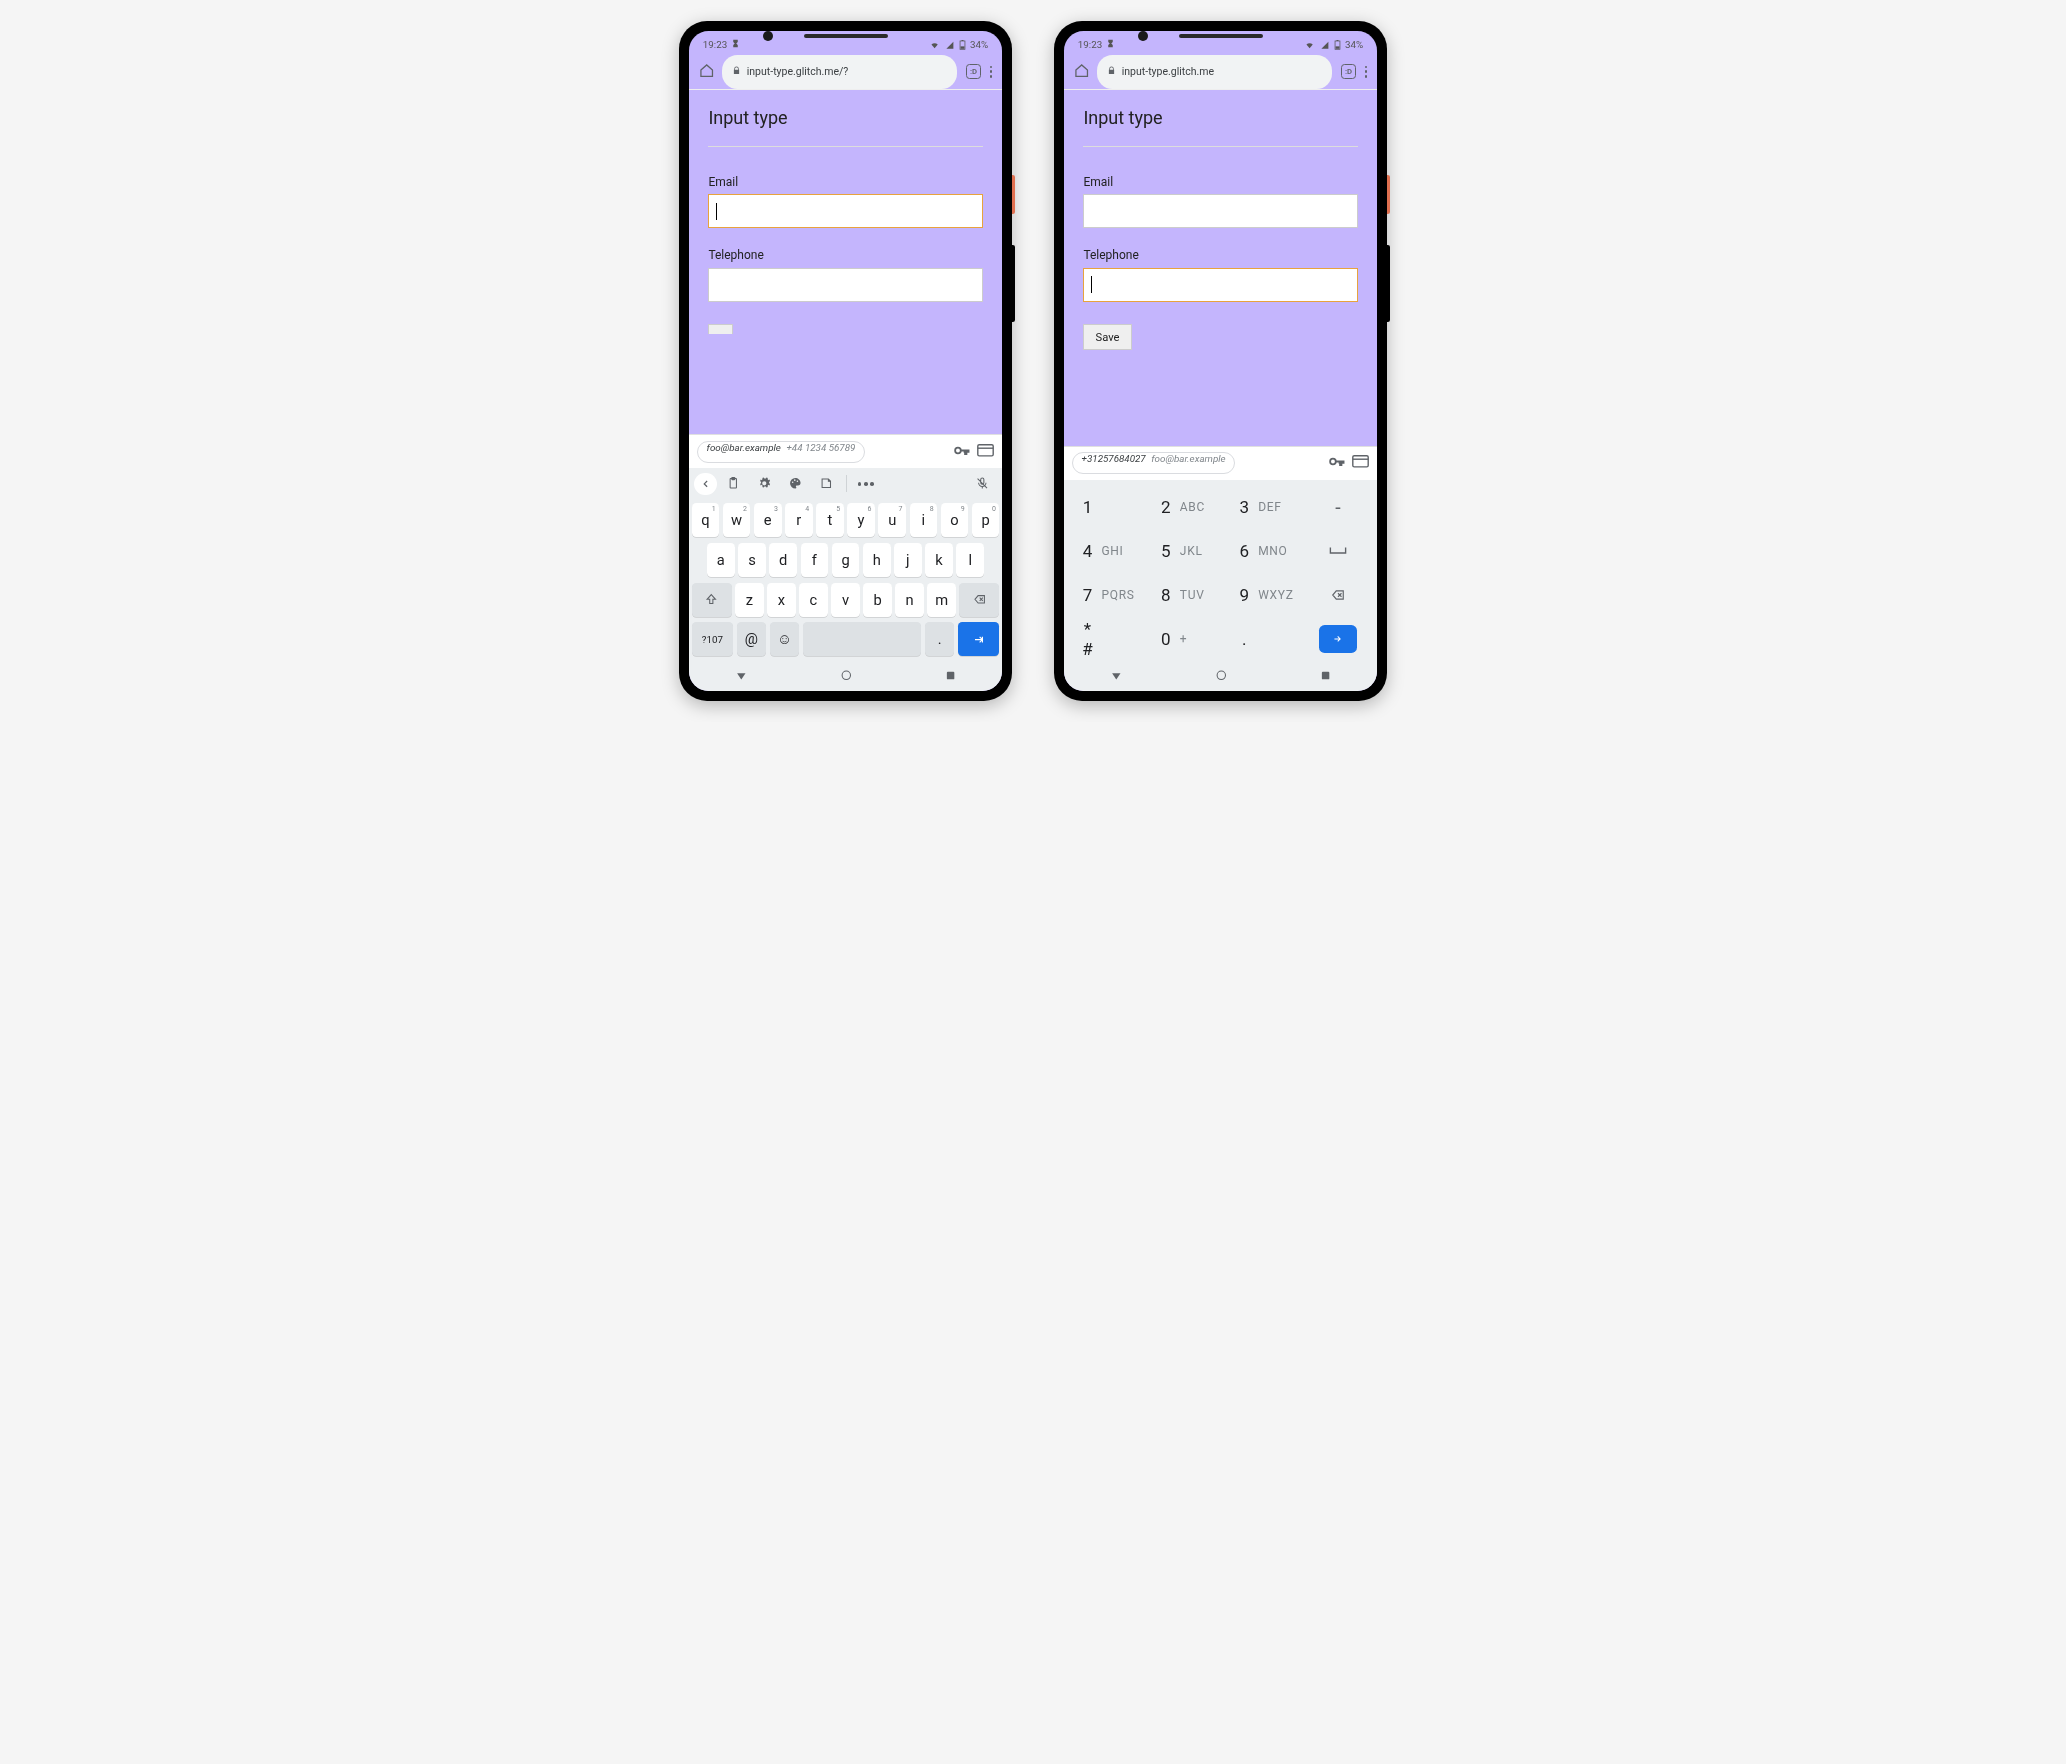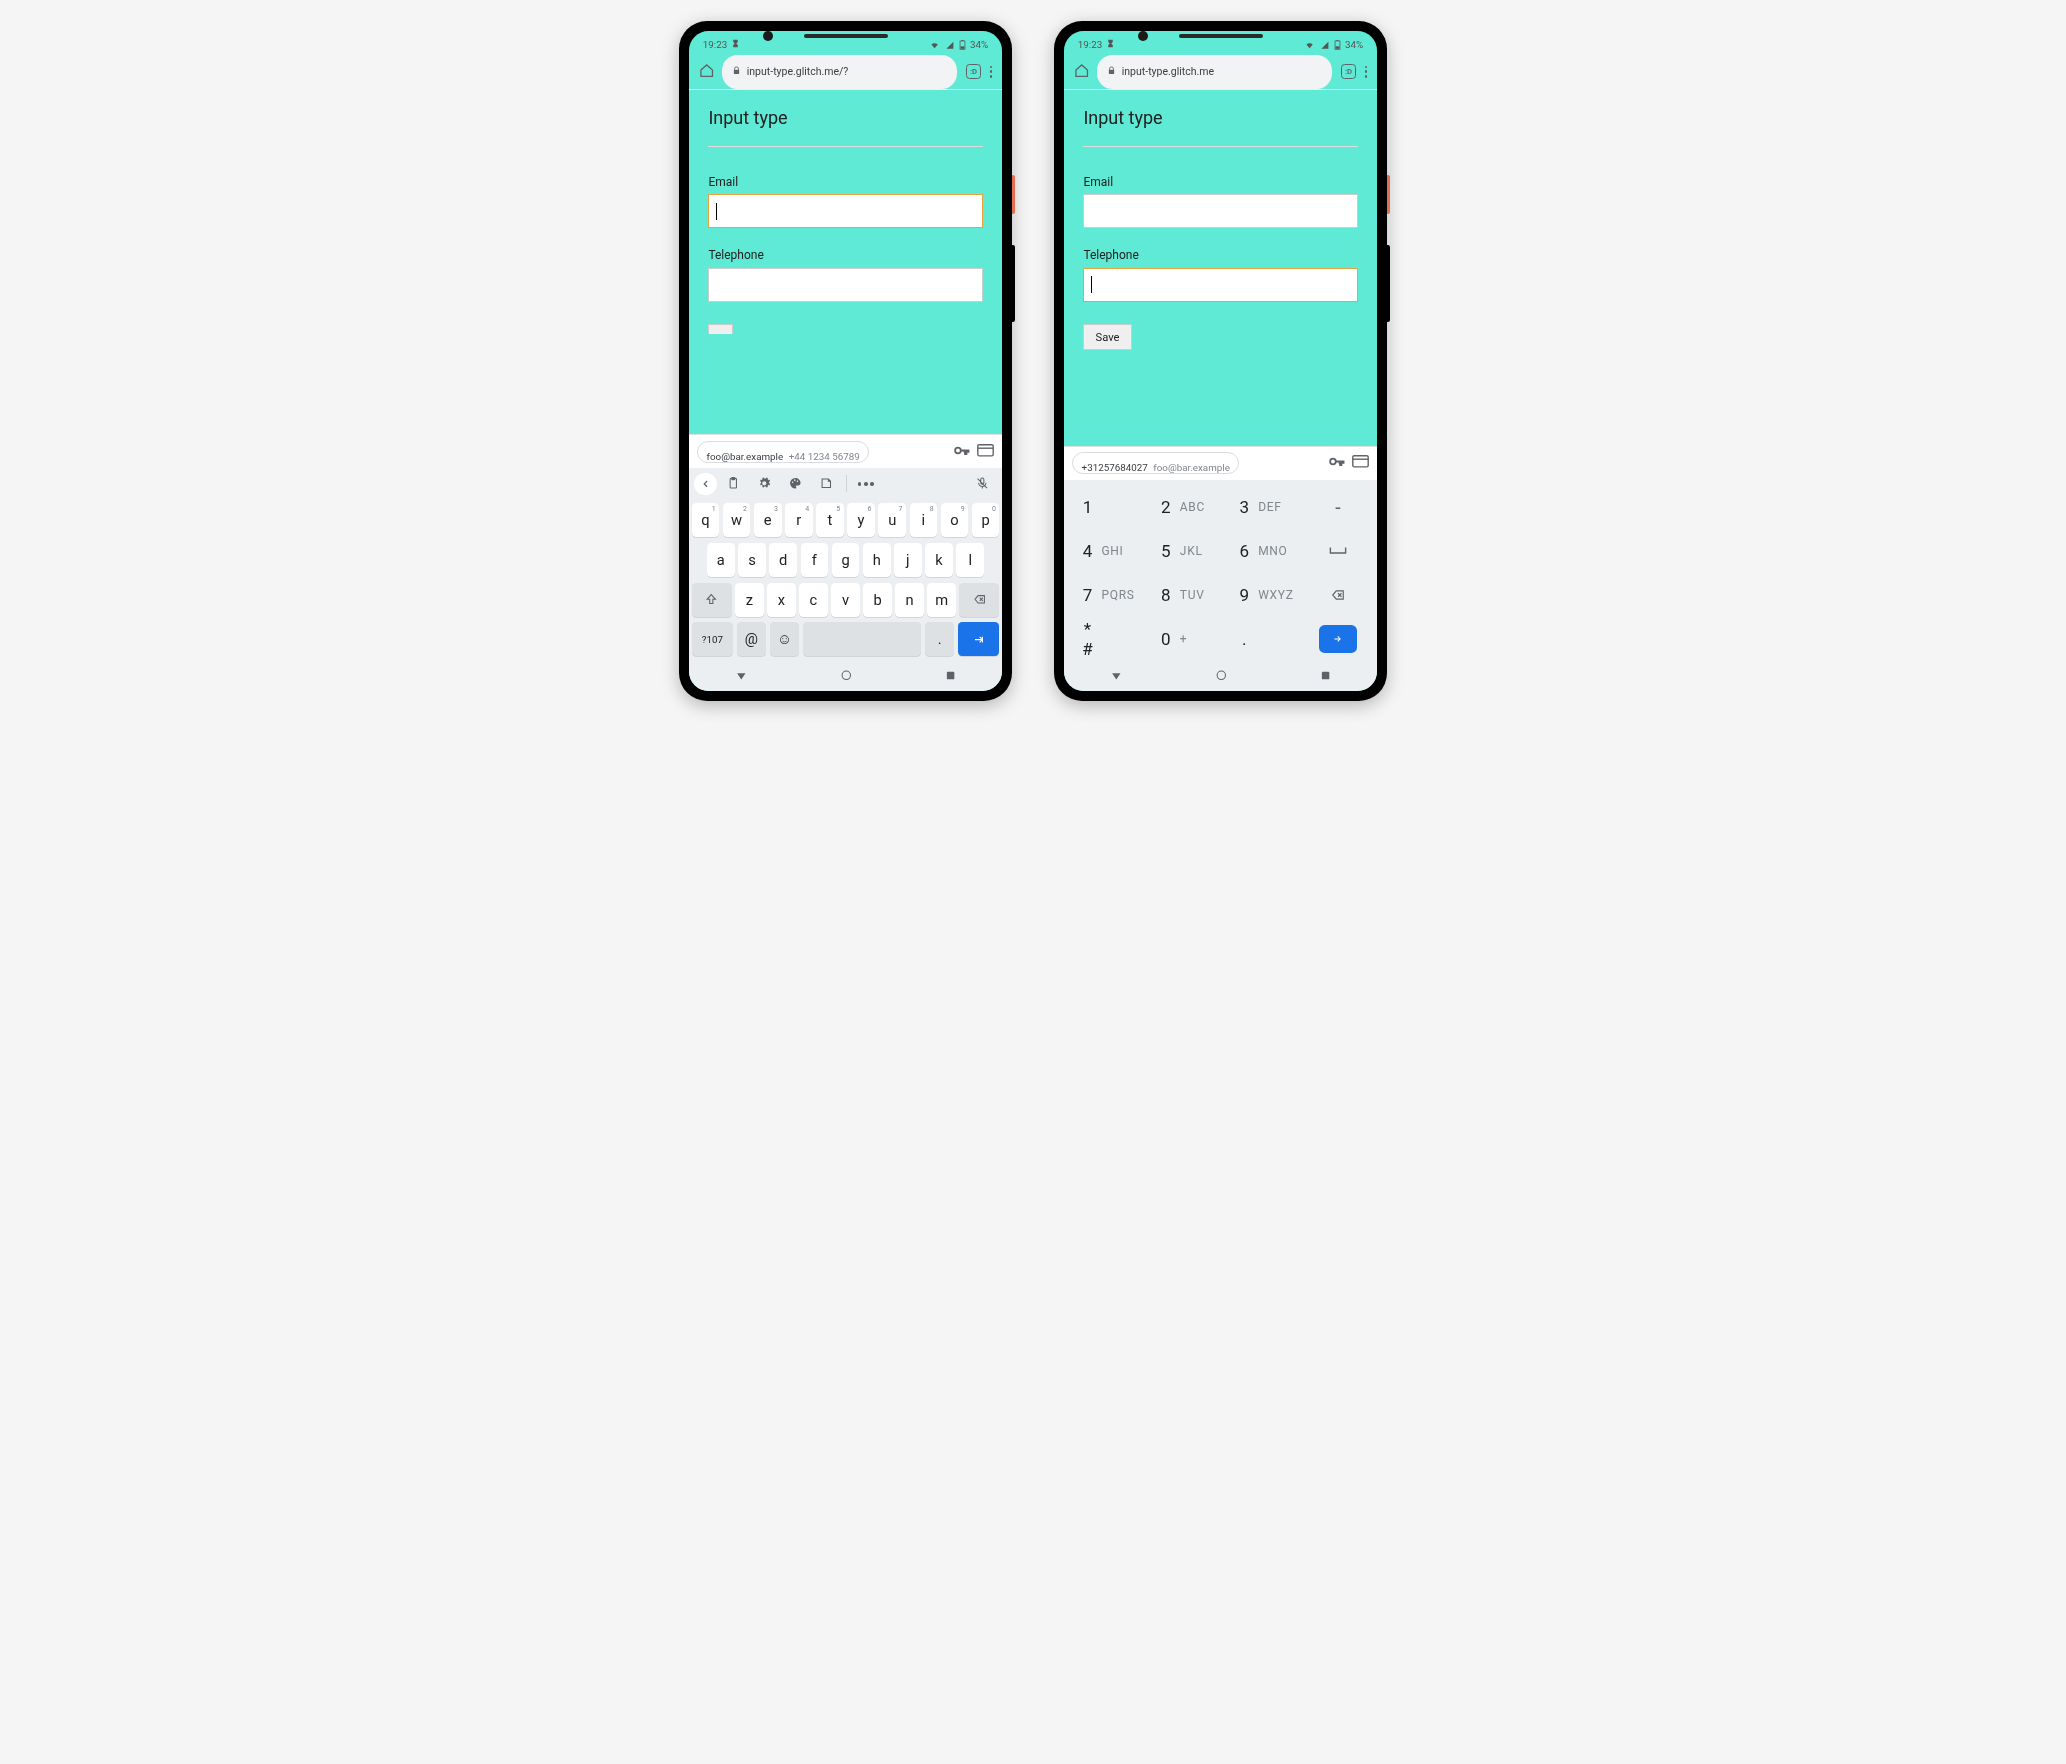--- a/index.html
+++ b/index.html
@@ -27,21 +27,21 @@
     position: absolute;
     top: 12.6px; left: 50%; transform: translateX(-50%);
     width: 84px; height: 4.2px; background: #2a2a2a; border-radius: 2.8px;
   }
   .camera {
     position: absolute; top: 9.8px; left: 84px;
     width: 9.8px; height: 9.8px; border-radius: 50%; background: #1a1a1a;
   }
   .screen {
     width: 100%; height: 100%;
-    background: #5eead4;
+    background: #c4b5fd;
     border-radius: 19.6px;
     overflow: hidden;
     display: flex;
     flex-direction: column;
   }
   
   .statusbar {
     height: 24px;
     display: flex;
     justify-content: space-between;
@@ -130,23 +130,24 @@
     display:flex;
     align-items:center;
     padding:0 8.4px;
     gap:7px;
   }
   .af-pill {
     border:0.7px solid #dadce0;
     border-radius:12.6px;
     height:22.4px;
     padding:0 8.4px;
-    display:flex; align-items:flex-end; gap:5.6px;
+    display:flex; align-items:flex-start; gap:5.6px;
     font-size:9.8px; color:#3c4043;
     white-space:nowrap;
+    font-style:italic;
   }
   .af-sub { color:#80868b; }
   .af-spacer { flex:1; }
   
   .kb-toolbar {
     background:#eceff1;
     height:31px;
     display:flex; align-items:center;
     padding:0 5.6px;
     gap:2.8px;

